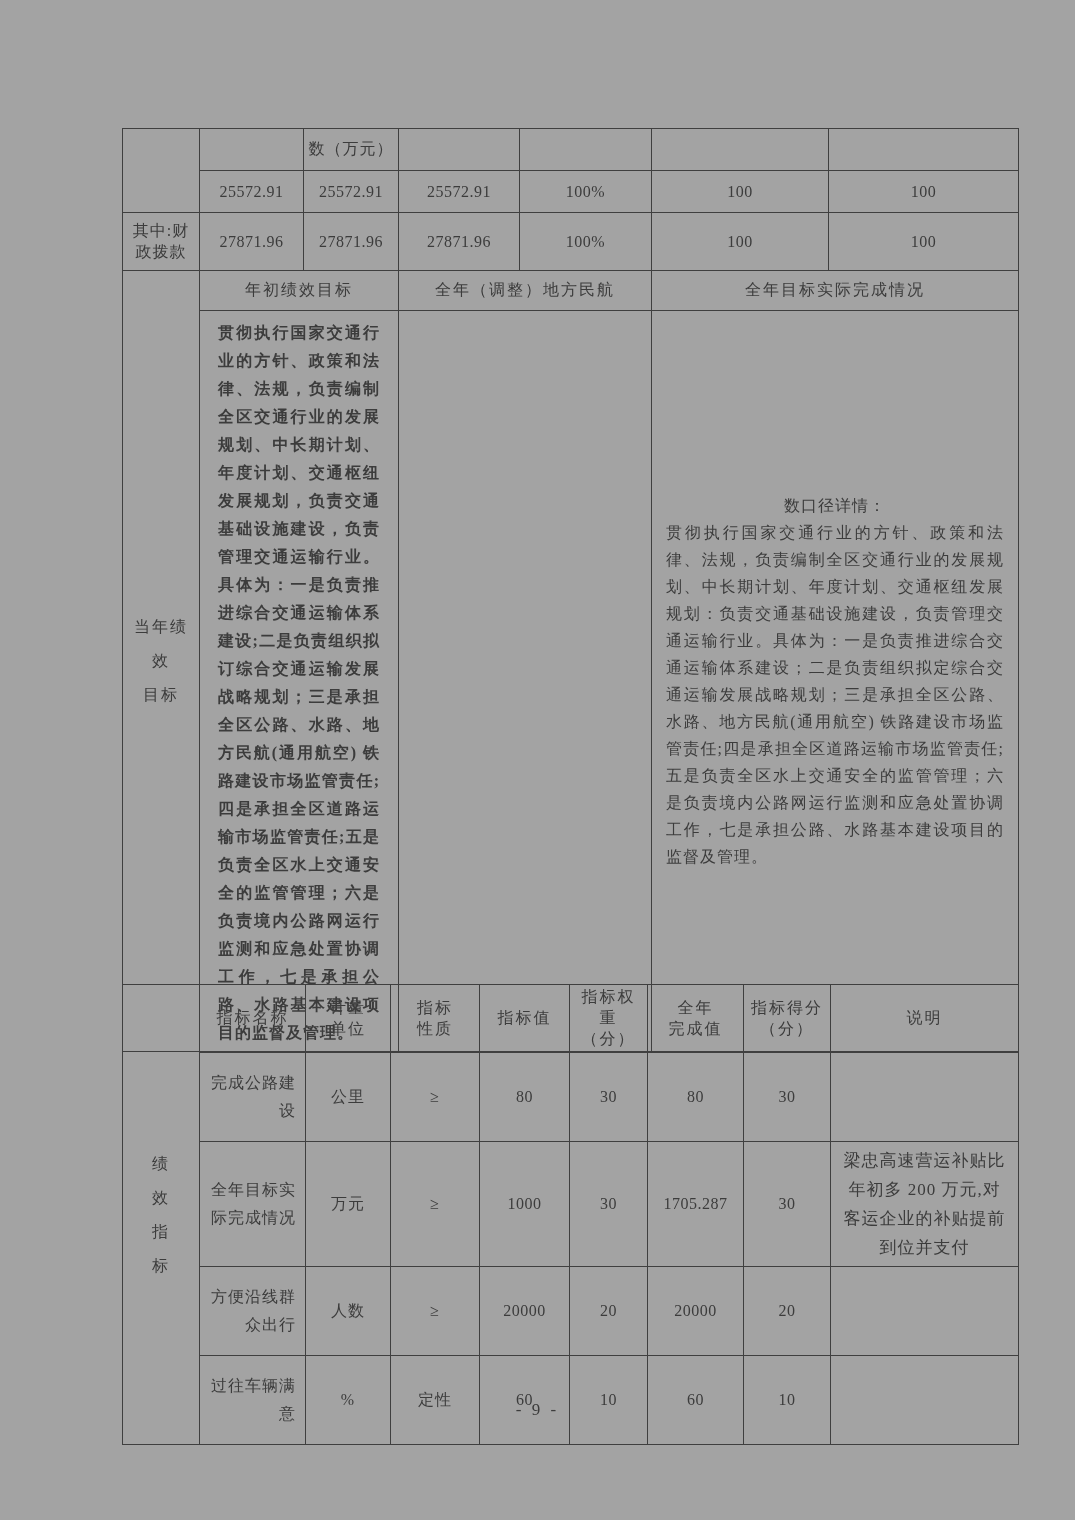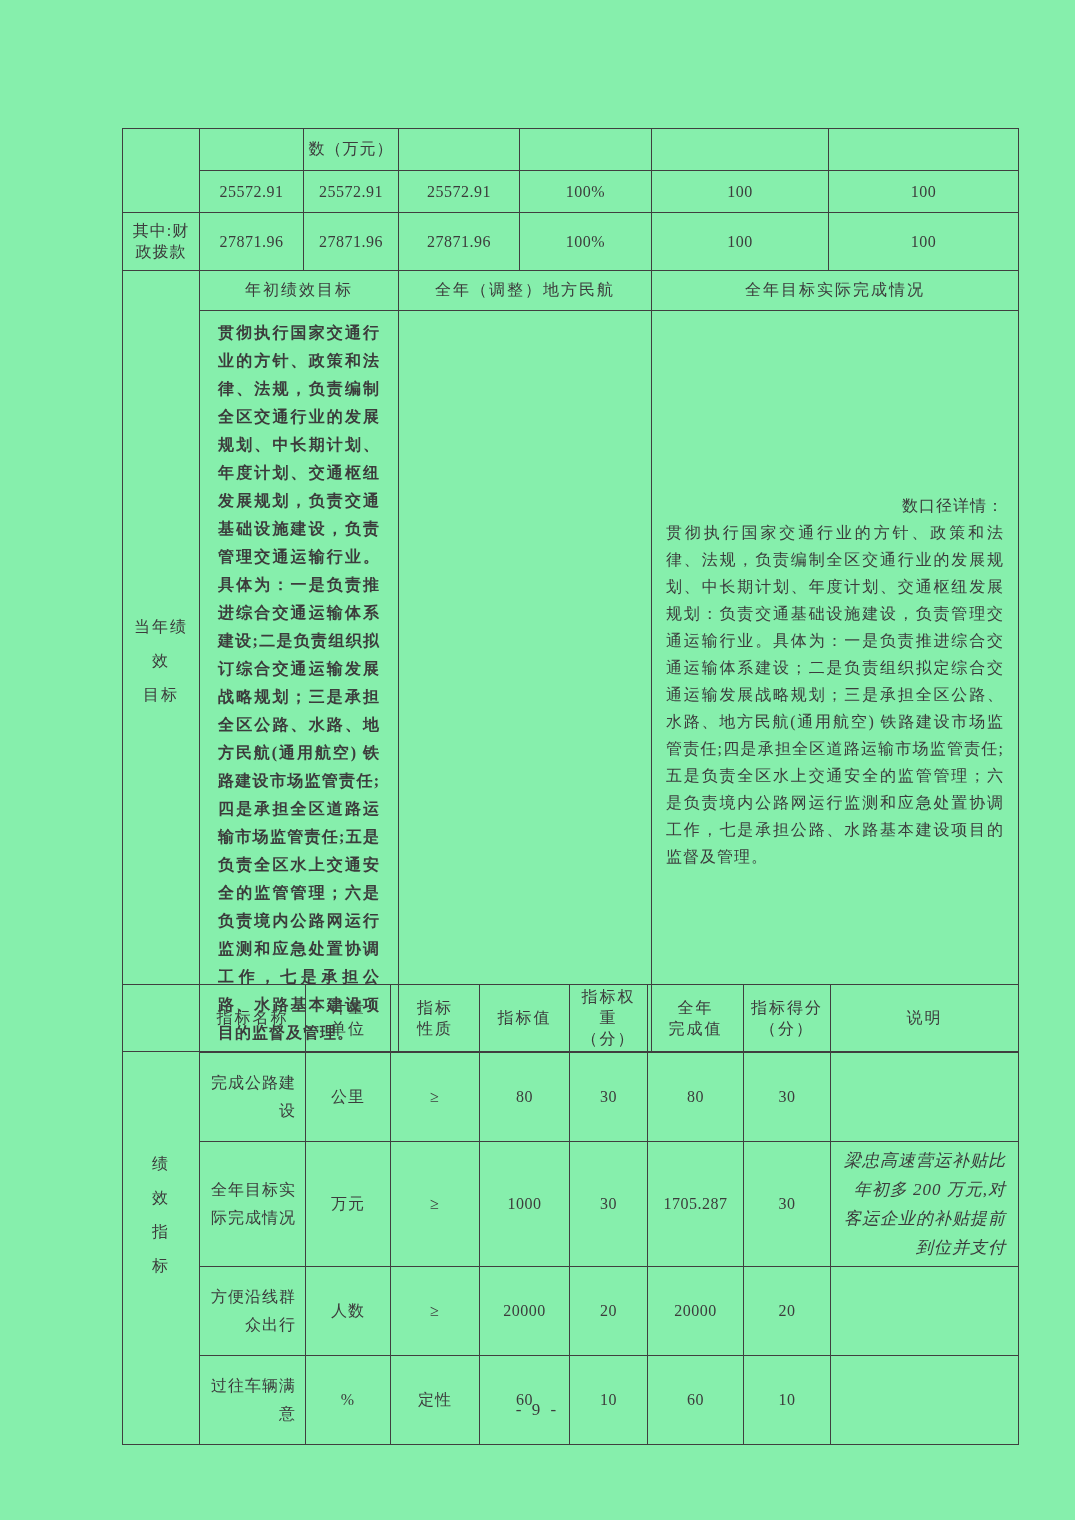--- a/index.html
+++ b/index.html
@@ -1,21 +1,21 @@
 <!DOCTYPE html>
 <html><head>
 <meta charset="utf-8">
 <style>
   * { box-sizing: border-box; margin: 0; padding: 0; }
   html, body { background: #ffffff; }
   .page {
     position: relative;
     width: 1075px;
     height: 1520px;
-    background: #86efac;
+    background: #a3a3a3;
     font-family: "Liberation Serif", "DejaVu Serif", serif;
     color: #3c3c3c;
     overflow: hidden;
   }
   table {
     position: absolute;
     left: 122px;
     border-collapse: collapse;
     table-layout: fixed;
     width: 896px;
@@ -43,34 +43,33 @@
     padding: 8px 18px 4px 18px;
     line-height: 28px;
     font-weight: bold;
   }
   .goal-mid { }
   .goal-right {
     vertical-align: middle;
     padding: 4px 14px;
     line-height: 27px;
   }
-  .goal-right .intro { text-align: right; }
+  .goal-right .intro { text-align: center; }
   .goal-right .body { text-align: justify; }
   .ind-name {
     text-align: right;
     vertical-align: middle;
     padding: 16px 9px;
     line-height: 28px;
   }
   .note-cell {
     font-size: 17px;
     line-height: 29px;
     padding: 4px 12px;
-    text-align: right;
-    font-style: italic;
+    text-align: center;
   }
   .page-number {
     position: absolute;
     top: 1400px;
     left: 0;
     width: 1075px;
     text-align: center;
     font-size: 17px;
     letter-spacing: 3px;
     color: #3c3c3c;

